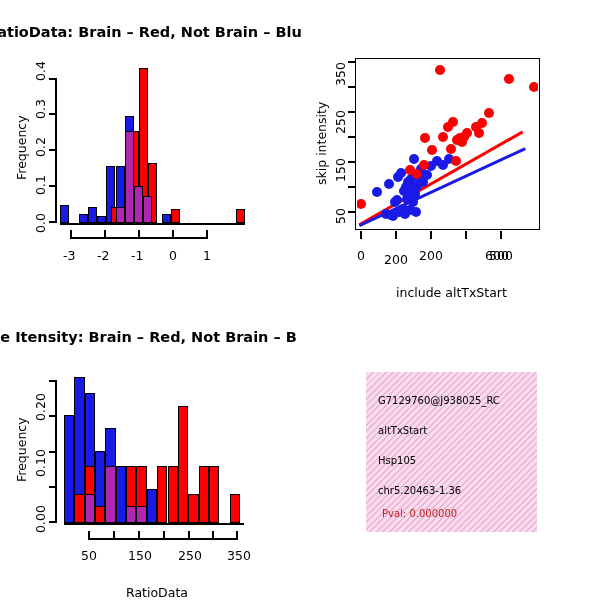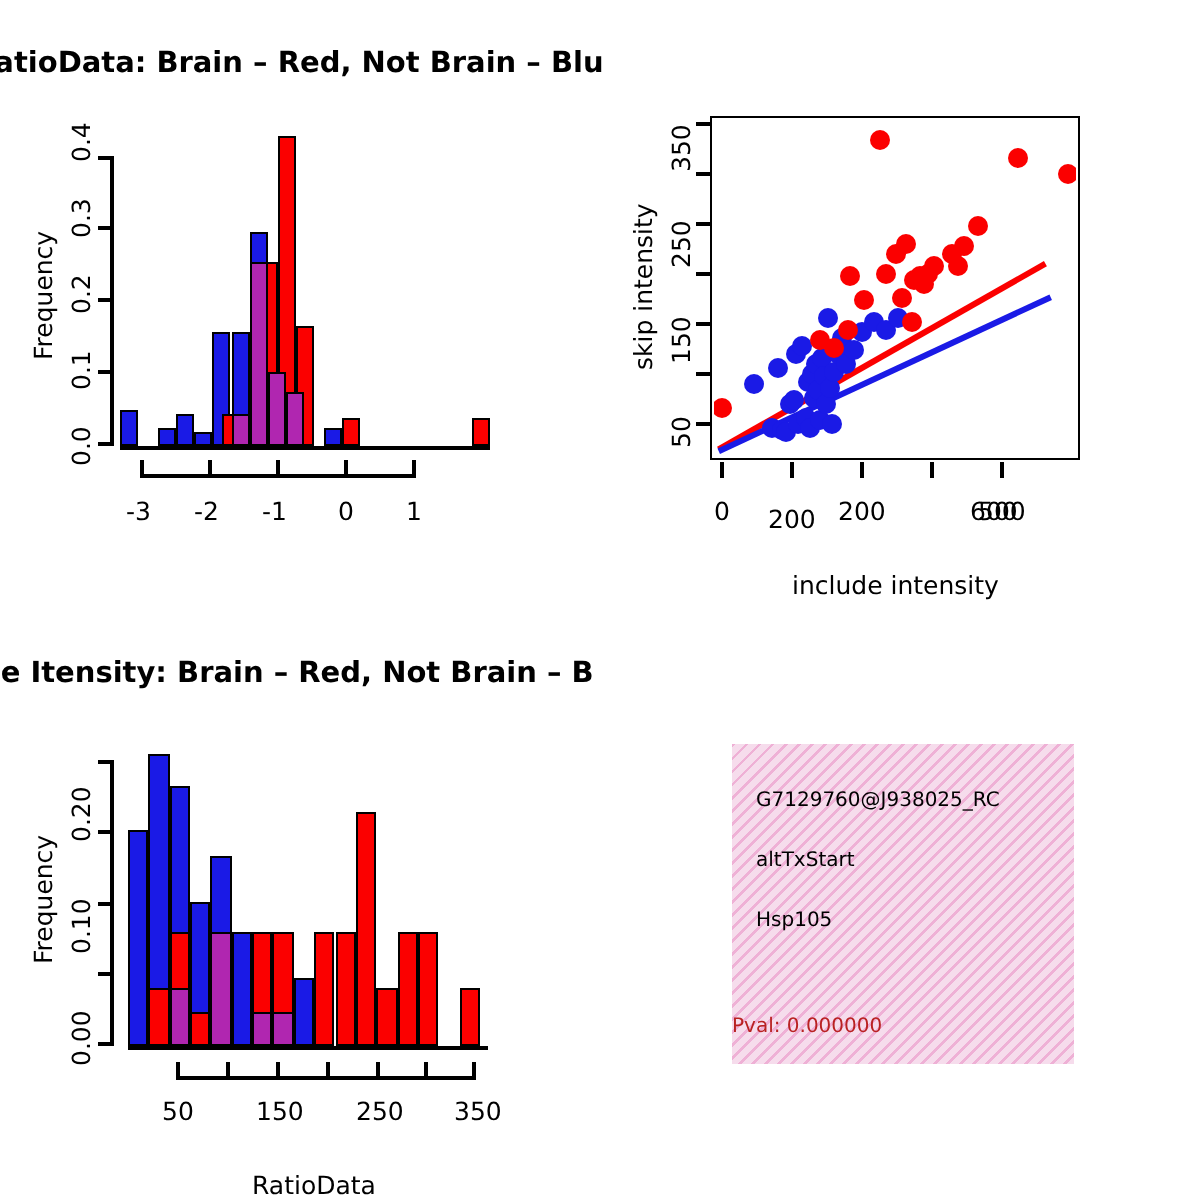--- a/index.html
+++ b/index.html
@@ -207,21 +207,21 @@
     <div class="ln" style="left:130px;top:231px;width:2px;height:8px;"></div>
     <div class="ln" style="left:165px;top:231px;width:2px;height:8px;"></div>
     <div class="ln" style="left:200px;top:231px;width:2px;height:8px;"></div>
 
     <div class="ticknum" style="left:57px;top:248px;">0</div>
     <div class="ticknum" style="left:84px;top:252px;">200</div>
     <div class="ticknum" style="left:119px;top:248px;">200</div>
     <div class="ticknum" style="left:154px;top:248px;margin-left:31px;">600</div>
     <div class="ticknum" style="left:189px;top:248px;">500</div>
 
-    <div class="axlabel" style="left:96px;top:285px;">include intensity</div>
+    <div class="axlabel" style="left:96px;top:285px;">include altTxStart</div>
   </div>
 
   <div class="panel" style="left:0;top:300px;width:300px;height:300px;">
 
     <div class="ptitle" style="left:-10px;top:29px;">ne Itensity: Brain – Red, Not Brain – B</div>
 
     <div class="axlabel ylabel" style="left:14px;top:182px;">Frequency</div>
 
     <div class="ticknum rot" style="left:33px;top:233px;">0.00</div>
     <div class="ticknum rot" style="left:33px;top:177px;">0.10</div>
@@ -279,17 +279,18 @@
     <div class="ticknum" style="left:227px;top:248px;">350</div>
 
     <div class="axlabel" style="left:126px;top:285px;">RatioData</div>
   </div>
 
   <div class="panel" style="left:300px;top:300px;width:300px;height:300px;">
     <div class="infobox" style="left:66px;top:72px;width:171px;height:160px;">
       <div class="infoline" style="left:12px;top:23px;">G7129760@J938025_RC</div>
       <div class="infoline" style="left:12px;top:53px;">altTxStart</div>
       <div class="infoline" style="left:12px;top:83px;">Hsp105</div>
-      <div class="infoline pval" style="left:0;top:136px;">Pval: 0.000000</div>
+      <div class="infoline" style="left:12px;top:113px;">chr5.20463-1.36</div>
+      <div class="infoline pval" style="left:16px;top:136px;">Pval: 0.000000</div>
     </div>
   </div>
 
 </div>
 
 </body></html>

